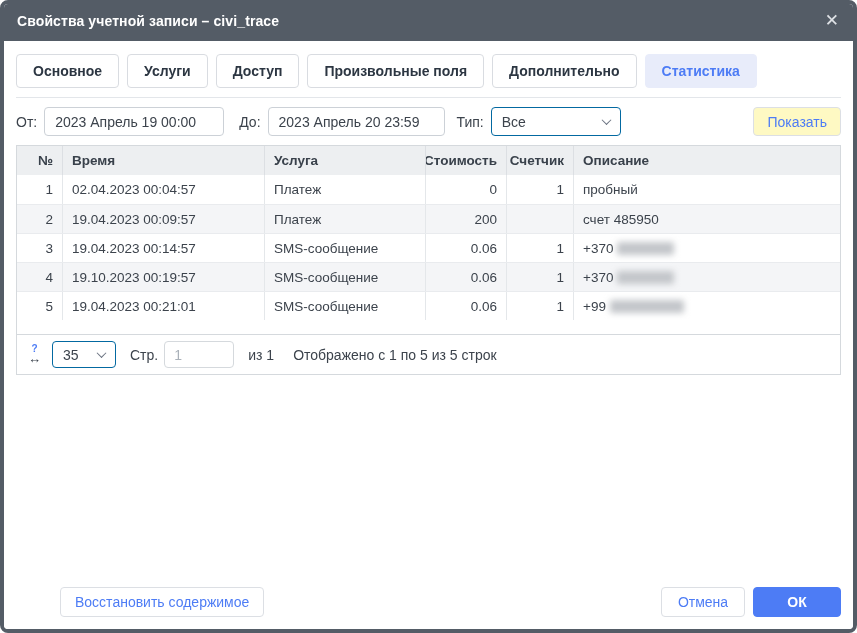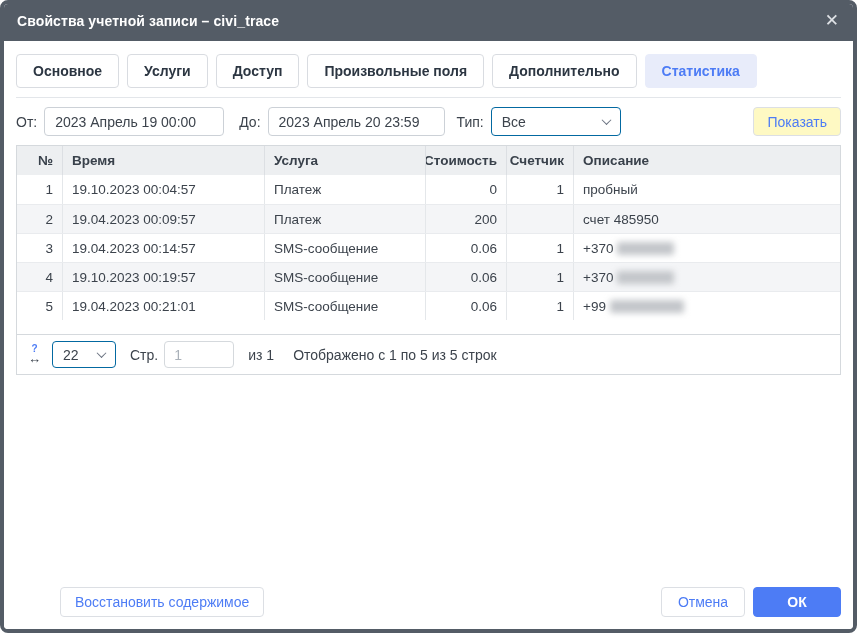--- a/index.html
+++ b/index.html
@@ -203,21 +203,21 @@
         <div class="gcell">Время</div>
         <div class="gcell">Услуга</div>
         <div class="gcell r">Стоимость</div>
         <div class="gcell r">Счетчик</div>
         <div class="gcell">Описание</div>
       </div>
 
       <div class="gbody">
         <div class="grow">
           <div class="gcell r">1</div>
-          <div class="gcell">19.10.2023 00:04:57</div>
+          <div class="gcell">02.04.2023 00:04:57</div>
           <div class="gcell">Платеж</div>
           <div class="gcell r">0</div>
           <div class="gcell r">1</div>
           <div class="gcell">
               <span>пробный</span>
             </div>
         </div>
         <div class="grow alt">
           <div class="gcell r">2</div>
           <div class="gcell">19.04.2023 00:09:57</div>
@@ -264,21 +264,21 @@
       </div>
 
       <div class="gfiller"></div>
 
       <div class="pager">
         <span class="fit-icon">
           <span class="q">?</span>
           <span class="arr">↔</span>
         </span>
         <div class="fake-select size-select">
-          <span>22</span>
+          <span>35</span>
           <span class="chev"></span>
         </div>
         <span class="page-label">Стр.</span>
         <input class="page-input" value="1" style="">
         <span class="of-total">из 1</span>
         <span class="summary">Отображено с 1 по 5 из 5 строк</span>
       </div>
     </div>
 
     <div class="footer">

